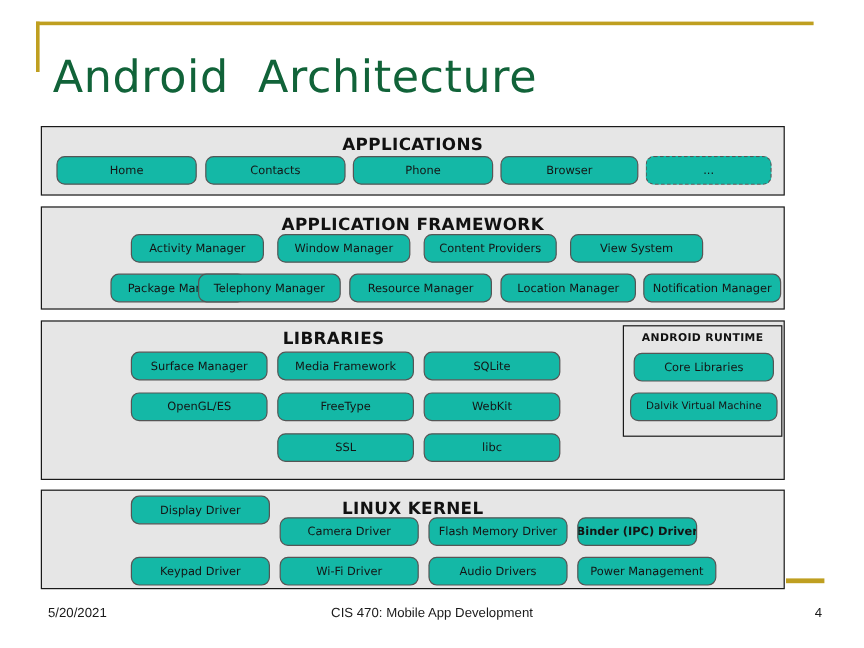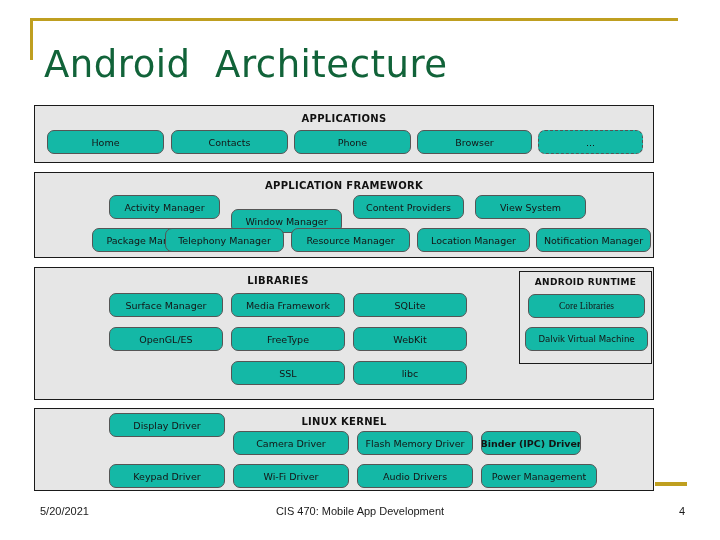--- a/index.html
+++ b/index.html
@@ -71,21 +71,21 @@
     width: 620px;
     background: #e6e6e6;
     border: 1.5px solid #1a1a1a;
     box-sizing: border-box;
   }
   .layer-heading {
     position: absolute;
     top: 7px;
     width: 100%;
     text-align: center;
-    font-size: 10px;
+    font-size: 14px;
     font-weight: bold;
     color: #111111;
     letter-spacing: 0.3px;
     font-family: "DejaVu Sans", sans-serif;
   }
   .layer-heading.left-of-runtime {
     width: 486px;
     left: 0;
   }
 
@@ -160,21 +160,21 @@
     <div class="node" style="left:12px;  top:24px; width:117px;">Home</div>
     <div class="node" style="left:136px; top:24px; width:117px;">Contacts</div>
     <div class="node" style="left:259px; top:24px; width:117px;">Phone</div>
     <div class="node" style="left:382px; top:24px; width:115px;">Browser</div>
     <div class="node dashed" style="left:503px; top:24px; width:105px;">...</div>
   </div>
 
   <div class="layer" id="layer-framework">
     <div class="layer-heading">APPLICATION FRAMEWORK</div>
     <div class="node" style="left:74px;  top:22px; width:111px;">Activity Manager</div>
-    <div class="node" style="left:196px; top:36px; width:111px;">Window Manager</div>
+    <div class="node" style="left:196px; top:22px; width:111px;">Window Manager</div>
     <div class="node" style="left:318px; top:22px; width:111px;">Content Providers</div>
     <div class="node" style="left:440px; top:22px; width:111px;">View System</div>
 
     <div class="node" style="left:10px;  top:55px; width:113px;margin-left:47px;">Package Manager</div>
     <div class="node" style="left:130px; top:55px; width:119px;">Telephony Manager</div>
     <div class="node" style="left:256px; top:55px; width:119px;">Resource Manager</div>
     <div class="node" style="left:382px; top:55px; width:113px;">Location Manager</div>
     <div class="node" style="left:501px; top:55px; width:115px;">Notification Manager</div>
   </div>
 
@@ -187,21 +187,21 @@
 
     <div class="node" style="left:74px;  top:59px; width:114px;">OpenGL/ES</div>
     <div class="node" style="left:196px; top:59px; width:114px;">FreeType</div>
     <div class="node" style="left:318px; top:59px; width:114px;">WebKit</div>
 
     <div class="node" style="left:196px; top:93px; width:114px;">SSL</div>
     <div class="node" style="left:318px; top:93px; width:114px;">libc</div>
 
     <div id="android-runtime-box">
       <div class="layer-heading">ANDROID RUNTIME</div>
-      <div class="node" style="left:8px; top:22px; width:117px;font-family:Liberation Serif, serif;">Core Libraries</div>
+      <div class="node" style="left:8px; top:22px; width:117px;">Core Libraries</div>
       <div class="node" style="left:5px; top:55px; width:123px; font-size:8.6px;">Dalvik Virtual Machine</div>
     </div>
   </div>
 
   <div class="layer" id="layer-kernel">
     <div class="layer-heading">LINUX KERNEL</div>
     <div class="node" style="left:74px;  top:4px; width:116px;">Display Driver</div>
     <div class="node" style="left:198px; top:22px; width:116px;">Camera Driver</div>
     <div class="node" style="left:322px; top:22px; width:116px;">Flash Memory Driver</div>
     <div class="node" style="left:446px; top:22px; width:100px;font-weight:bold;">Binder (IPC) Driver</div>

